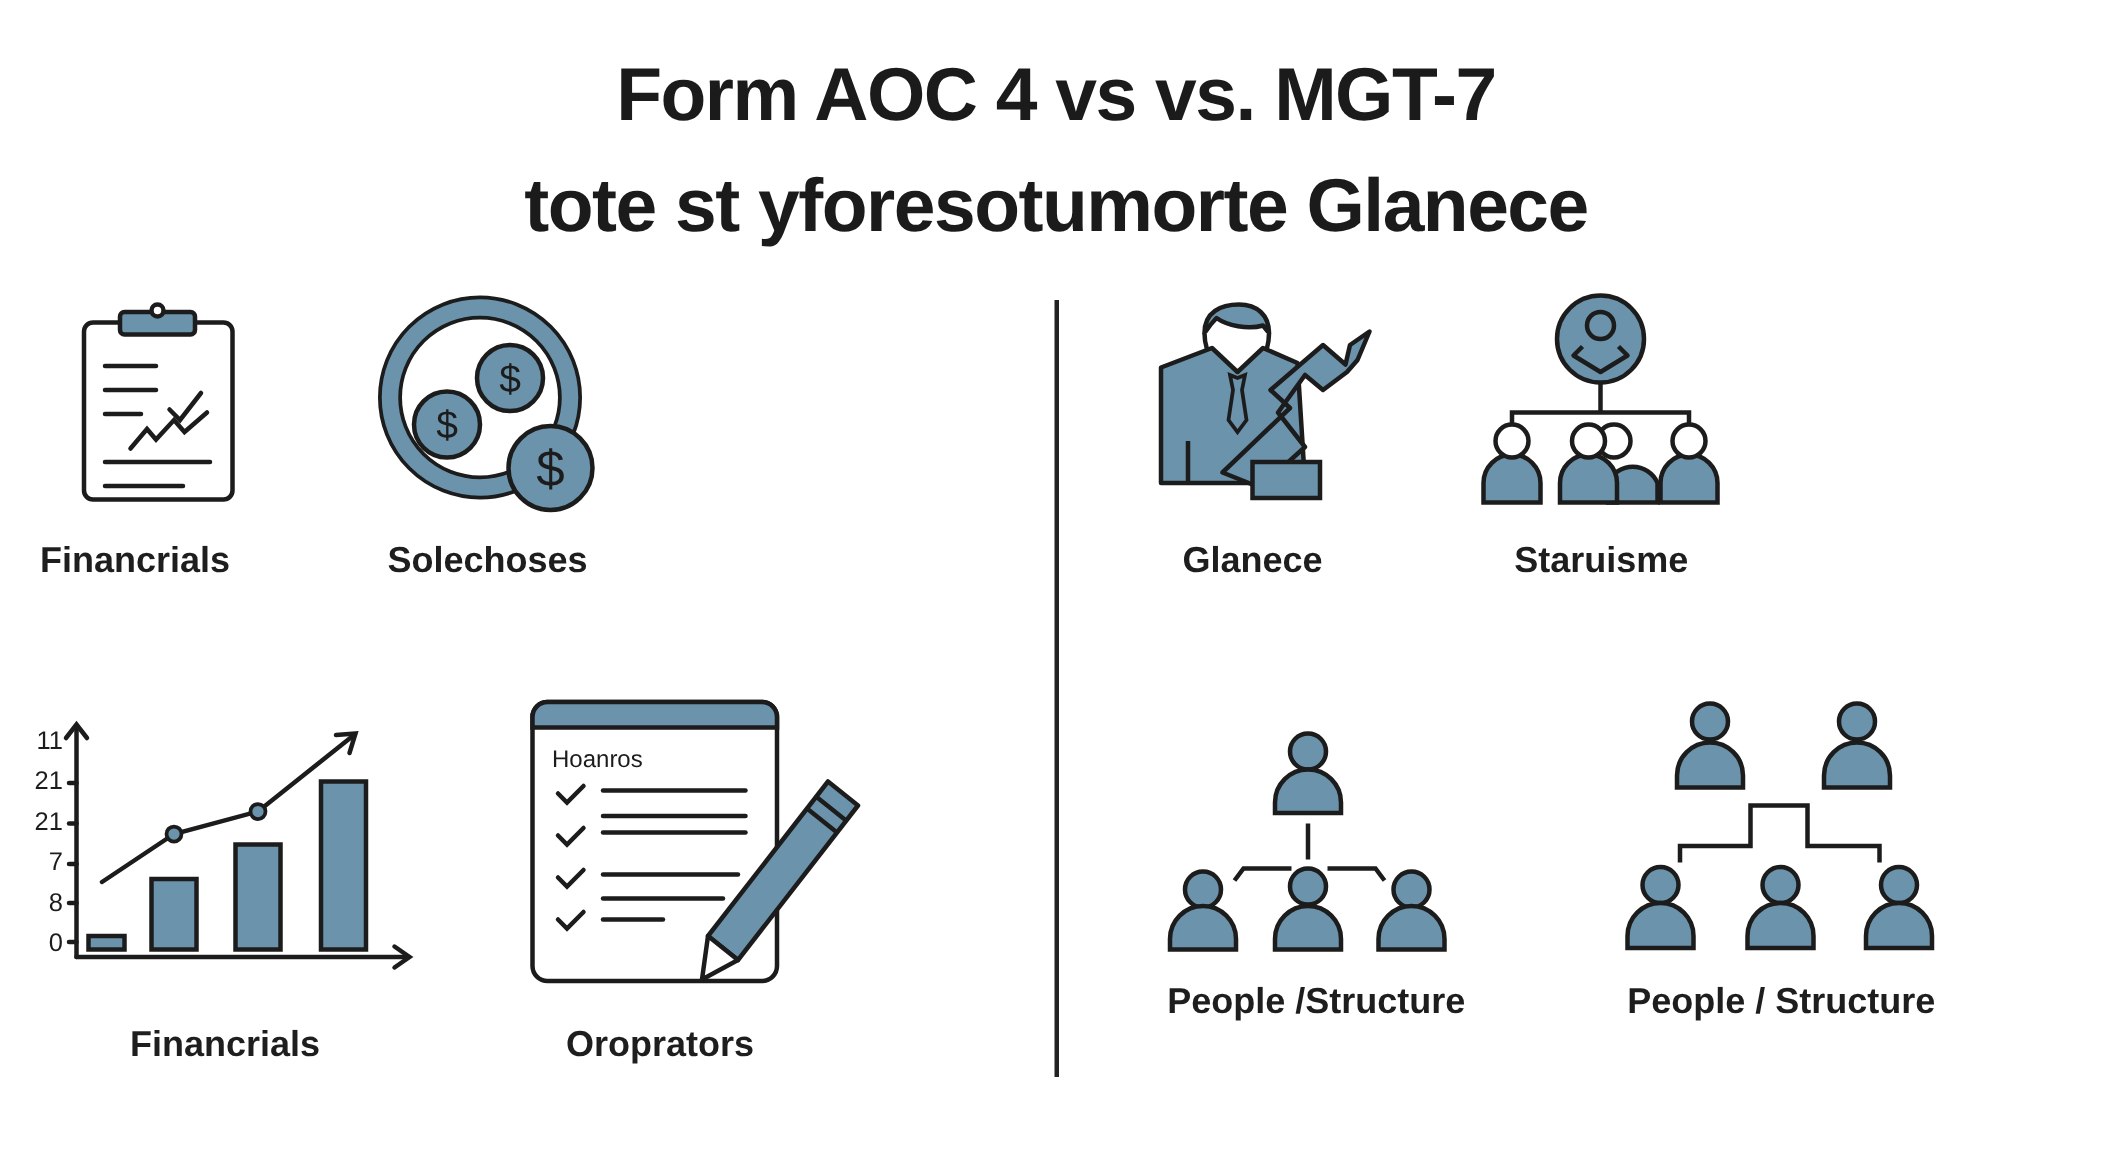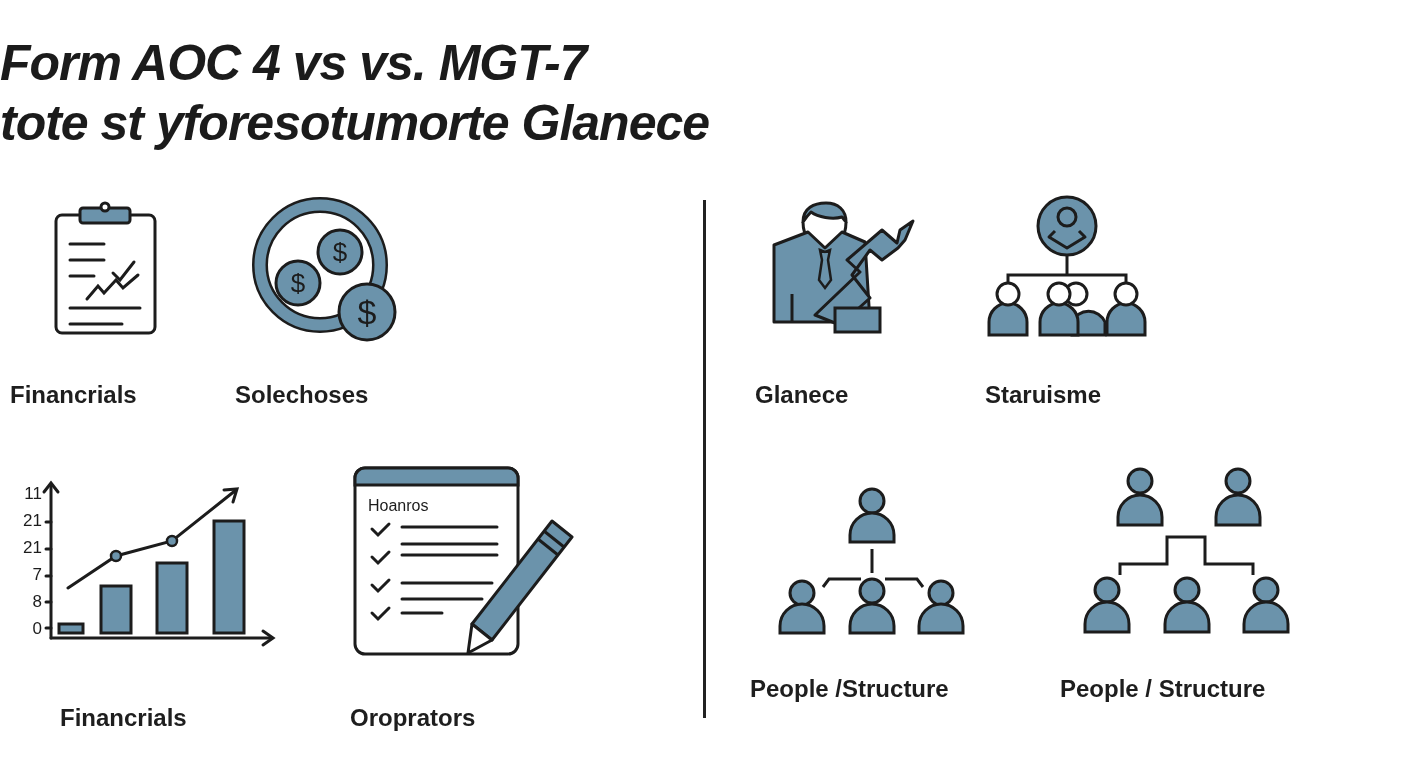--- a/index.html
+++ b/index.html
@@ -1,25 +1,25 @@
 <!DOCTYPE html>
 <html><head>
 <meta charset="utf-8">
 <style>
   html, body { margin:0; padding:0; background:#ffffff; }
   body { width:1408px; height:768px; position:relative; overflow:hidden;
          font-family:"Liberation Sans", sans-serif; color:#1a1a1a; }
-  .title { position:absolute; left:0; width:1408px; text-align:left;
-           font-weight:bold; font-size:50px; letter-spacing:-1px; color:#1b1b1b;font-style:italic; }
+  .title { position:absolute; left:0; width:1408px; text-align:center;
+           font-weight:bold; font-size:50px; letter-spacing:-1px; color:#1b1b1b; }
   .t1 { top:34px; }
-  .t2 { top:94px; }
+  .t2 { top:108px; }
   .divider { position:absolute; left:703px; top:200px; width:3px; height:518px; background:#222; }
   .icon { position:absolute; }
   .label { position:absolute; font-weight:bold; font-size:24px; color:#1e1e1e;
-           line-height:33px;margin-top:21px; }
+           text-align:center; line-height:33px; }
   svg { overflow:visible; }
 </style>
 </head>
 <body>
 
 <div class="title t1">Form AOC 4 vs vs. MGT-7</div>
 <div class="title t2">tote st yforesotumorte  Glanece</div>
 
 <div class="divider"></div>
 

